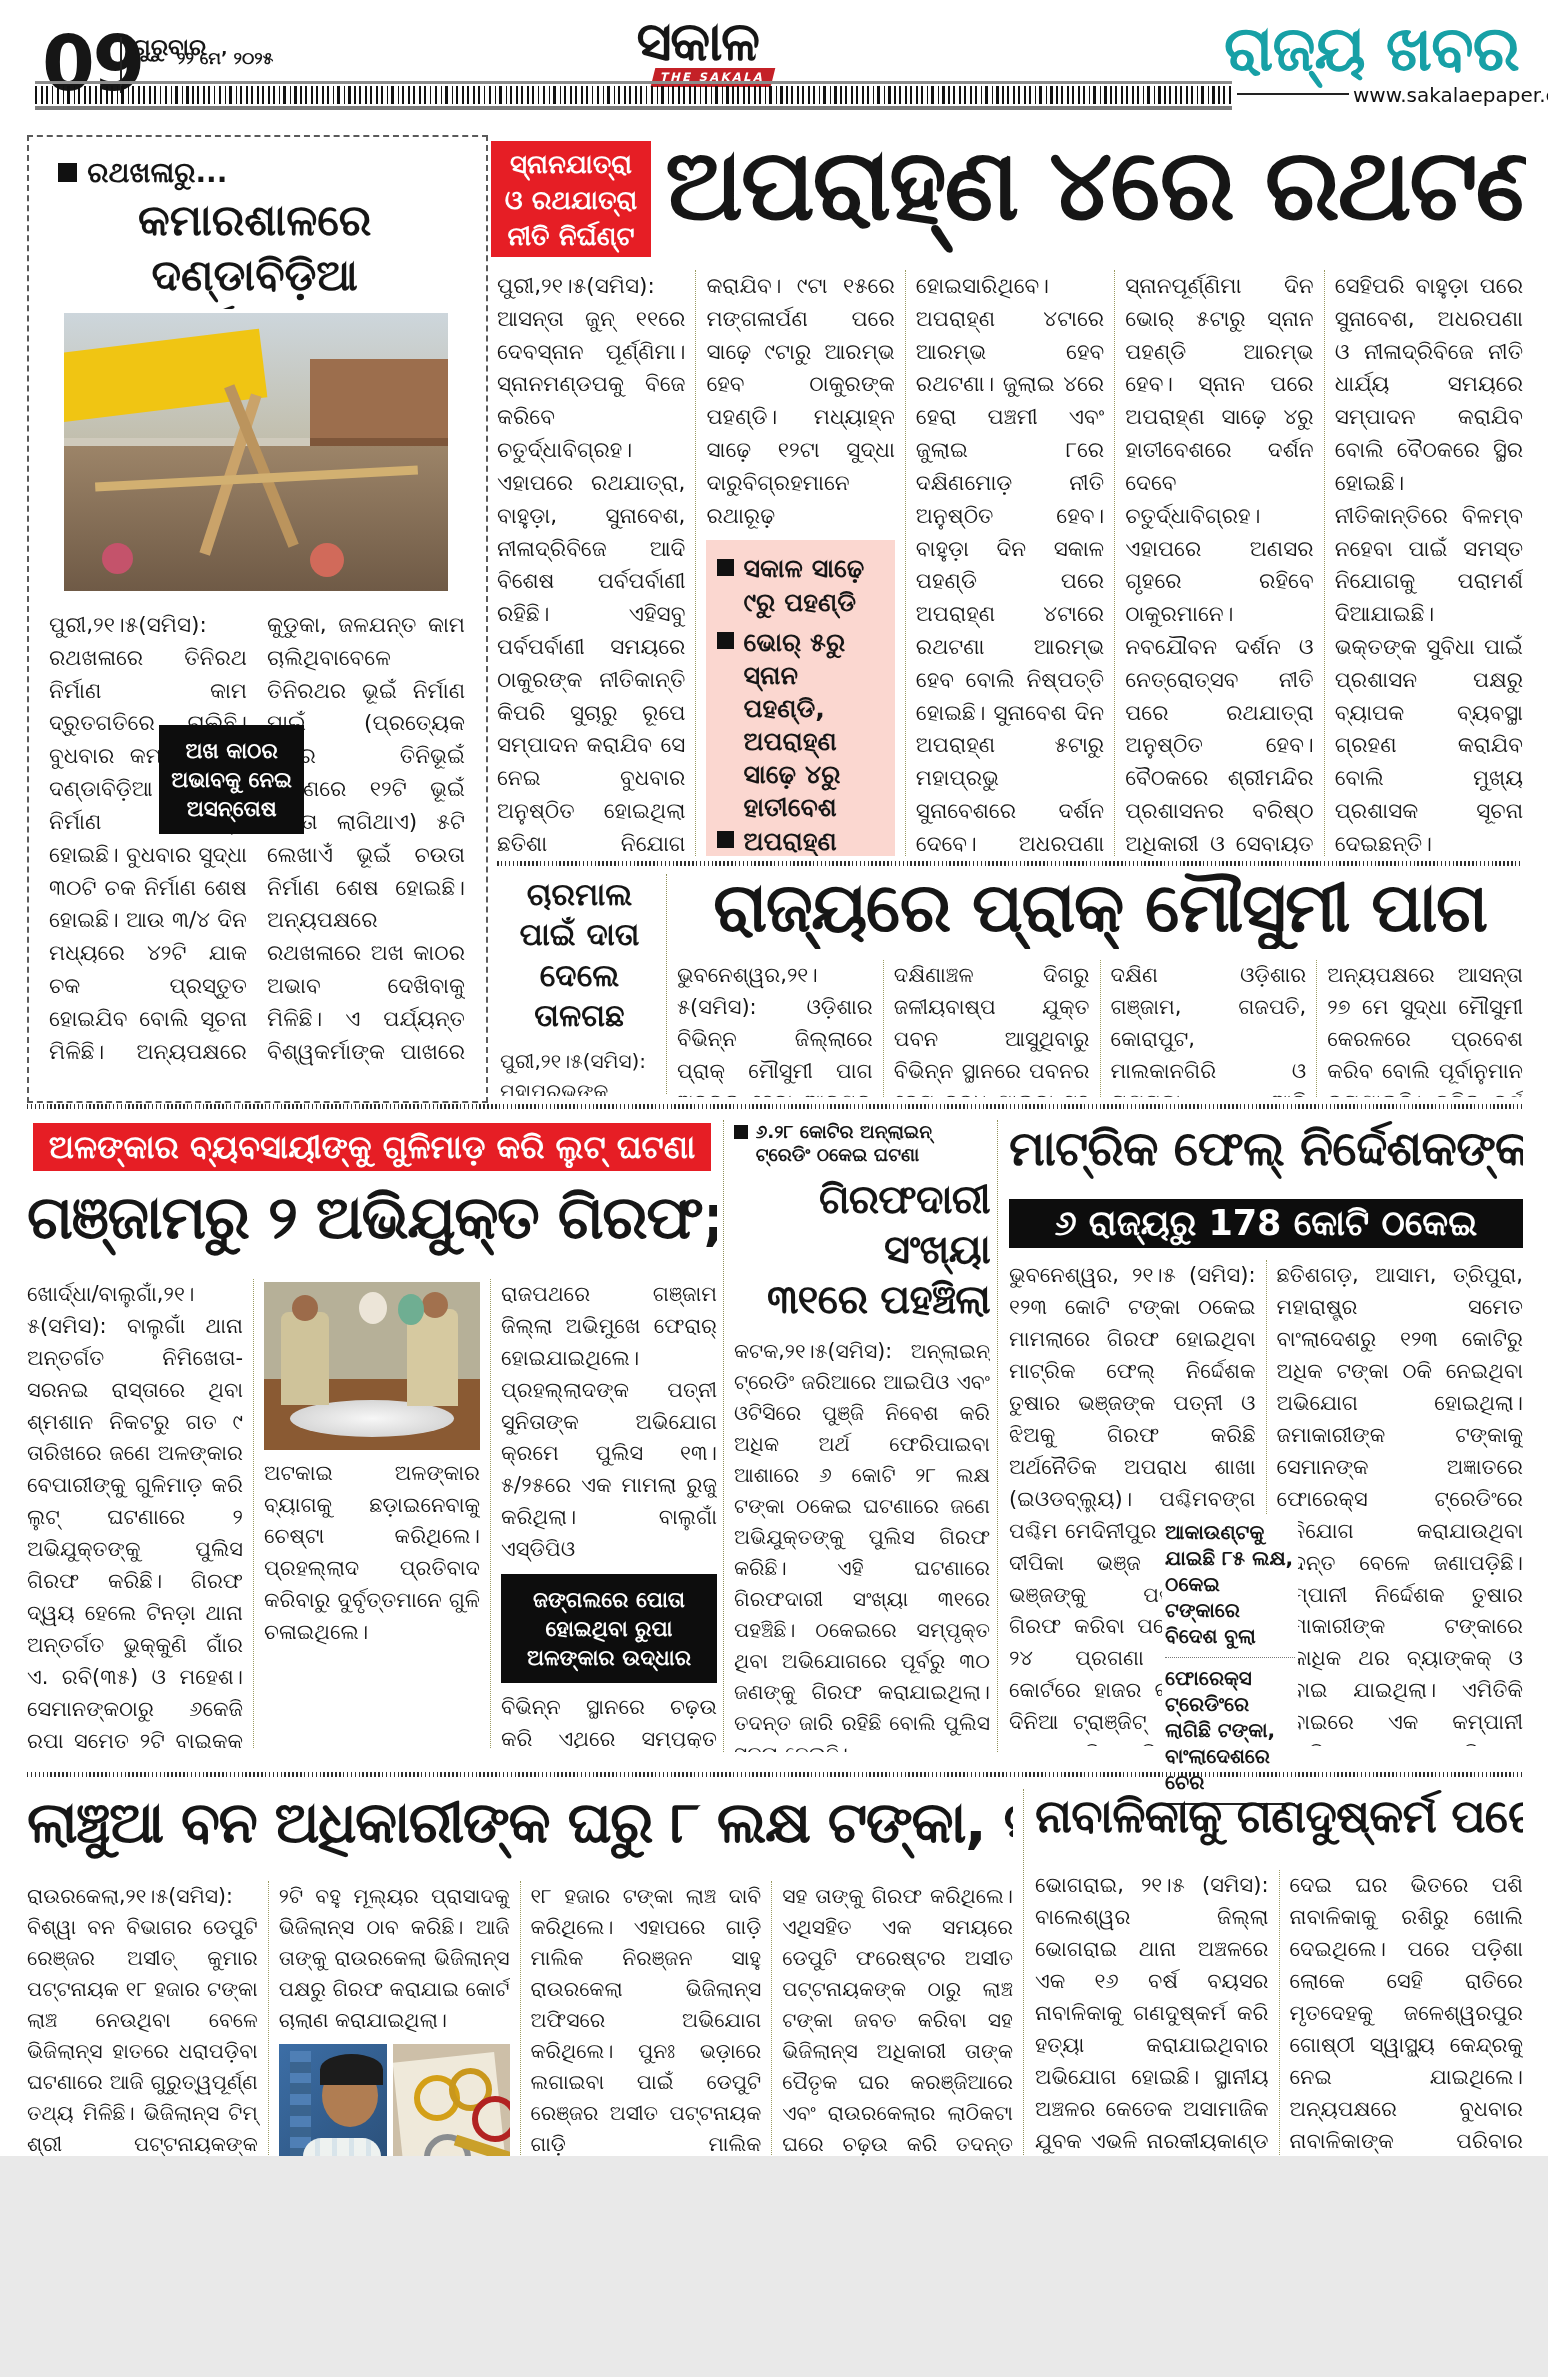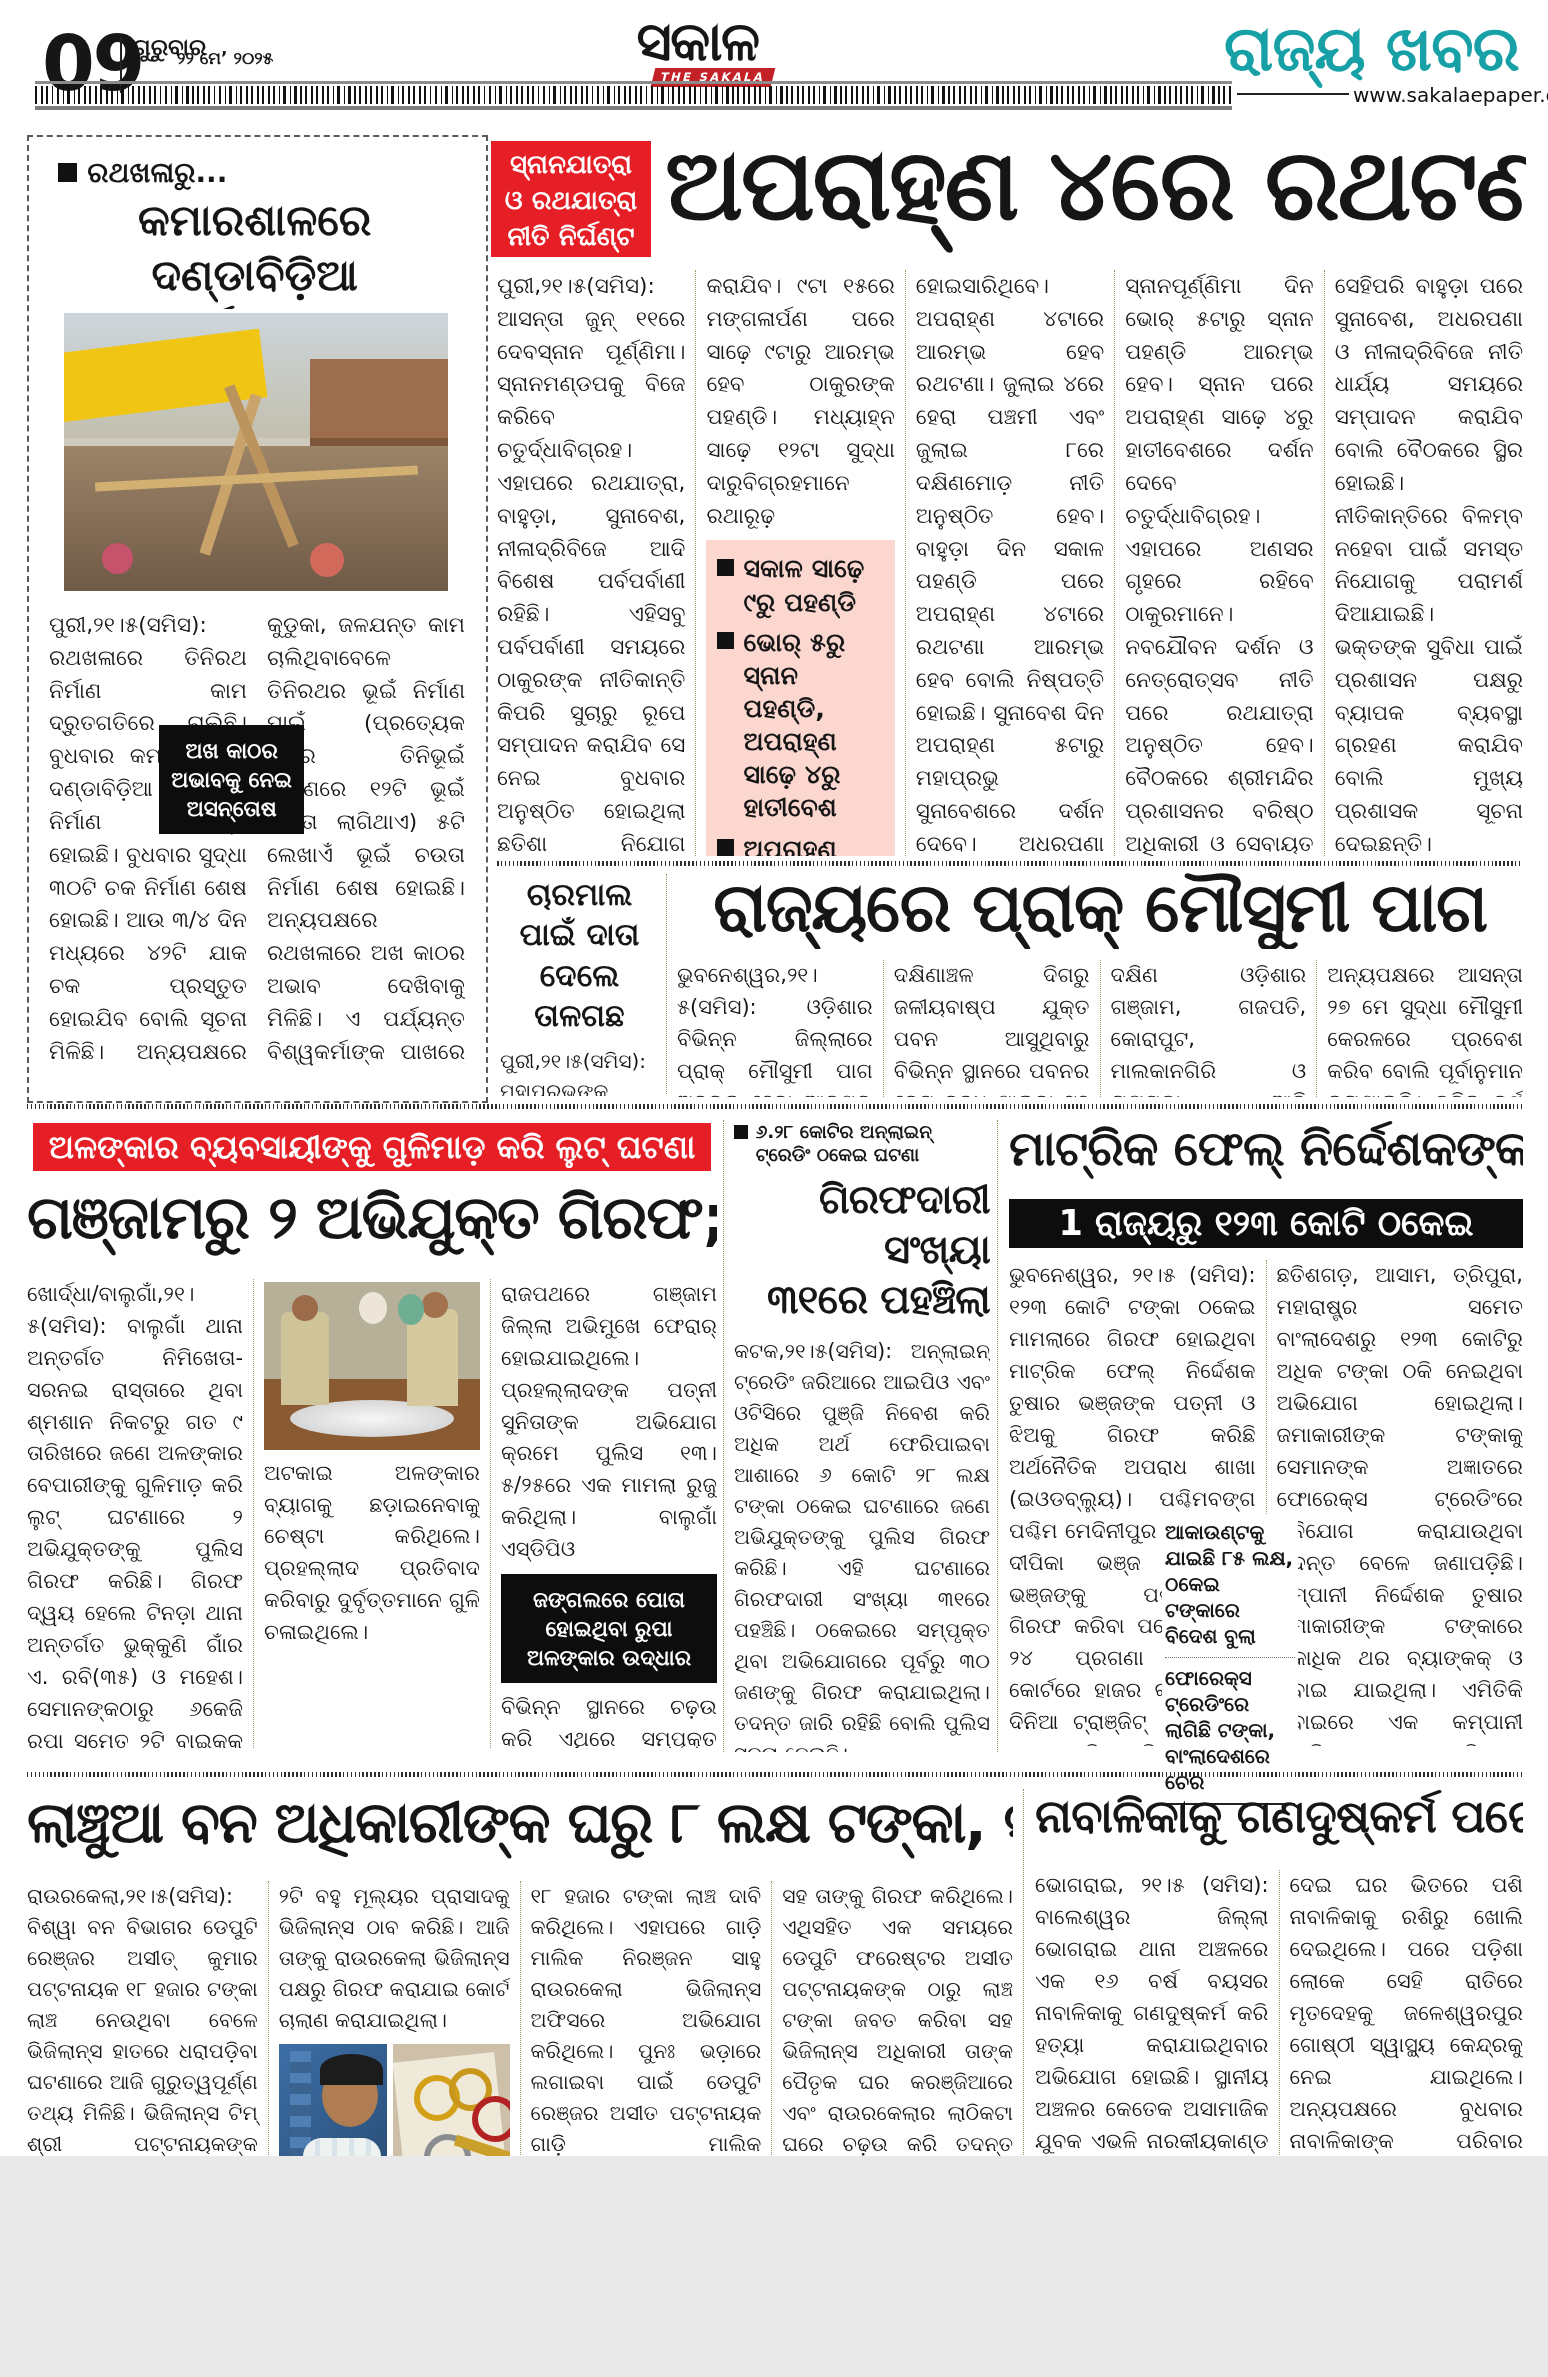--- a/index.html
+++ b/index.html
@@ -89,21 +89,21 @@
 
   <div class="abs cols" style="left:497px;top:270px;width:1026px;height:586px;font-size:21.6px;">
     <div class="jtext">ପୁରୀ,୨୧।୫(ସମିସ): ଆସନ୍ତା ଜୁନ୍ ୧୧ରେ ଦେବସ୍ନାନ ପୂର୍ଣ୍ଣିମା। ସ୍ନାନମଣ୍ଡପକୁ ବିଜେ କରିବେ ଚତୁର୍ଦ୍ଧାବିଗ୍ରହ। ଏହାପରେ ରଥଯାତ୍ରା, ବାହୁଡ଼ା, ସୁନାବେଶ, ନୀଳାଦ୍ରିବିଜେ ଆଦି ବିଶେଷ ପର୍ବପର୍ବାଣୀ ରହିଛି। ଏହିସବୁ ପର୍ବପର୍ବାଣୀ ସମୟରେ ଠାକୁରଙ୍କ ନୀତିକାନ୍ତି କିପରି ସୁଚାରୁ ରୂପେ ସମ୍ପାଦନ କରାଯିବ ସେ ନେଇ ବୁଧବାର ଅନୁଷ୍ଠିତ ହୋଇଥିଲା ଛତିଶା ନିଯୋଗ ବୈଠକ। ମୁଖ୍ୟ ପ୍ରଶାସକ ଡ. ଅରବିନ୍ଦ ପାଢ଼ୀଙ୍କ ଅଧ୍ୟକ୍ଷତାରେ ଅନୁଷ୍ଠିତ ବୈଠକରେ ସ୍ନାନଯାତ୍ରା, ନବଯୌବନ ଦର୍ଶନ, ରଥଯାତ୍ରା, ବାହୁଡ଼ା, ସୁନାବେଶ, ଅଧରପଣା ଓ ନୀଳାଦ୍ରିବିଜେ ଆଦି ନୀତି ନିର୍ଘଣ୍ଟ ହୋଇଛି। ଛତିଶା ନିଯୋଗ ବୈଠକରେ ରାଜେନ୍ଦ୍ରାଭିଷେକଠାରୁ ନୀଳାଦ୍ରିବିଜେ ପର୍ଯ୍ୟନ୍ତ ନୀତିକାନ୍ତି ସମ୍ପର୍କରେ ଆଲୋଚନା କରାଯାଇ ଏହାକୁ ଅନୁମୋଦନ କରାଯାଇଛି। ଜୁନ୍ ୨୬ରେ ରଥଯାତ୍ରା ଅନୁଷ୍ଠିତ ହେବ।</div>
     <div>
       <p class="jtext">କରାଯିବ। ୯ଟା ୧୫ରେ ମଙ୍ଗଳାର୍ପଣ ପରେ ସାଢ଼େ ୯ଟାରୁ ଆରମ୍ଭ ହେବ ଠାକୁରଙ୍କ ପହଣ୍ଡି। ମଧ୍ୟାହ୍ନ ସାଢ଼େ ୧୨ଟା ସୁଦ୍ଧା ଦାରୁବିଗ୍ରହମାନେ ରଥାରୂଢ଼</p>
       <div style="background:#fbd7d0;padding:12.3px 10.8px;margin:4.6px 0 9.3px 0;">
         <div style="display:flex;gap:9.3px;margin-bottom:7.7px;">
           <span class="sq" style="width:17px;height:17px;margin-top:6.2px;"></span>
           <span style="font-size:25.4px;font-weight:800;line-height:1.3;">ସକାଳ ସାଢ଼େ ୯ରୁ ପହଣ୍ଡି</span>
         </div>
-        <div style="display:flex;gap:9.3px;margin-bottom:9px;">
+        <div style="display:flex;gap:9.3px;margin-bottom:1px;">
           <span class="sq" style="width:17px;height:17px;margin-top:6.2px;"></span>
           <span style="font-size:25.4px;font-weight:800;line-height:1.3;">ଭୋର୍ ୫ରୁ ସ୍ନାନ ପହଣ୍ଡି, ଅପରାହ୍ଣ ସାଢ଼େ ୪ରୁ ହାତୀବେଶ</span>
         </div>
         <div style="display:flex;gap:9.3px;margin-bottom:7.7px;">
           <span class="sq" style="width:17px;height:17px;margin-top:6.2px;"></span>
           <span style="font-size:25.4px;font-weight:800;line-height:1.3;">ଅପରାହ୍ଣ ୪ଟାରେ ବାହୁଡ଼ା ଯାତ୍ରା ରଥଟଣା</span>
         </div>
 
       </div>
 
@@ -176,21 +176,21 @@
       <div>ଗିରଫଦାରୀ ସଂଖ୍ୟା</div>
       <div>୩୧ରେ ପହଞ୍ଚିଲା</div>
     </div>
     <div class="jtext" style="margin-top:12.3px;font-size:20.4px;height:432px;">କଟକ,୨୧।୫(ସମିସ): ଅନ୍‌ଲାଇନ୍ ଟ୍ରେଡିଂ ଜରିଆରେ ଆଇପିଓ ଏବଂ ଓଟିସିରେ ପୁଞ୍ଜି ନିବେଶ କରି ଅଧିକ ଅର୍ଥ ଫେରିପାଇବା ଆଶାରେ ୬ କୋଟି ୨୮ ଲକ୍ଷ ଟଙ୍କା ଠକେଇ ଘଟଣାରେ ଜଣେ ଅଭିଯୁକ୍ତଙ୍କୁ ପୁଲିସ ଗିରଫ କରିଛି। ଏହି ଘଟଣାରେ ଗିରଫଦାରୀ ସଂଖ୍ୟା ୩୧ରେ ପହଞ୍ଚିଛି। ଠକେଇରେ ସମ୍ପୃକ୍ତ ଥିବା ଅଭିଯୋଗରେ ପୂର୍ବରୁ ୩୦ ଜଣଙ୍କୁ ଗିରଫ କରାଯାଇଥିଲା। ତଦନ୍ତ ଜାରି ରହିଛି ବୋଲି ପୁଲିସ ସୂଚନା ଦେଇଛି।</div>
   </div>
 
   <div class="abs vsep" style="left:997px;top:1120px;height:632px;"></div>
 
   <div class="abs" style="left:1009px;top:1120px;width:514px;height:636px;">
     <div class="center" style="font-size:48px;font-weight:900;letter-spacing:-0.8px;height:73px;overflow:hidden;white-space:nowrap;">ମାଟ୍ରିକ ଫେଲ୍ ନିର୍ଦ୍ଦେଶକଙ୍କ ପତ୍ନୀ, ଝିଅ ଗିରଫ</div>
-    <div class="blackbox" style="height:49px;line-height:49px;font-size:35px;margin-top:6.2px;overflow:hidden;">1 ରାଜ୍ୟରୁ ୧୨୩ କୋଟି ଠକେଇ</div>
+    <div class="blackbox" style="height:49px;line-height:49px;font-size:35px;margin-top:6.2px;overflow:hidden;">୬ ରାଜ୍ୟରୁ 178 କୋଟି ଠକେଇ</div>
     <div style="position:relative;margin-top:12.3px;height:486px;">
       <div class="cols" style="height:100%;font-size:21px;">
         <div class="jtext">ଭୁବନେଶ୍ୱର, ୨୧।୫ (ସମିସ): ୧୨୩ କୋଟି ଟଙ୍କା ଠକେଇ ମାମଲାରେ ଗିରଫ ହୋଇଥିବା ମାଟ୍ରିକ ଫେଲ୍ ନିର୍ଦ୍ଦେଶକ ତୁଷାର ଭଞ୍ଜଙ୍କ ପତ୍ନୀ ଓ ଝିଅକୁ ଗିରଫ କରିଛି ଅର୍ଥନୈତିକ ଅପରାଧ ଶାଖା (ଇଓଡବ୍ଲ୍ୟୁ)। ପଶ୍ଚିମବଙ୍ଗ ପଶ୍ଚିମ ମେଦିନୀପୁର ହମିରପୁରର ଦୀପିକା ଭଞ୍ଜ ଓ ନନ୍ଦା ଭଞ୍ଜଙ୍କୁ ପଶ୍ଚିମବଙ୍ଗରୁ ଗିରଫ କରିବା ପରେ ଉତ୍ତର ୨୪ ପ୍ରଗଣା ବାରାସାତ୍ କୋର୍ଟରେ ହାଜର କରାଯାଇ ୩ ଦିନିଆ ଟ୍ରାଞ୍ଜିଟ୍ ରିମାଣ୍ଡରେ ଅଣାଯାଇଛି। ଏହି ମାମଲାରେ ପାଣିରୋଡର ମନମୋହନ ମିଶ୍ରା ନାମକ ଜଣେ ବ୍ୟକ୍ତି ତୁଷାରଙ୍କ କମ୍ପାନୀରେ ୪ ଲକ୍ଷ ଟଙ୍କା ଦେଇ ସଦସ୍ୟତା ଗ୍ରହଣ ସହ ୨.୧୬ ଲକ୍ଷ ଟଙ୍କା ନିବେଶ କରିଥିଲେ। ସେତେବେଳେ ତୁଷାର ୧୧% ହାରରେ ମାସିକ ରିଟର୍ଣ୍ଣ ଦିଆଯିବ ବୋଲି କହିଥିଲେ।</div>
         <div class="jtext">ଛତିଶଗଡ଼, ଆସାମ, ତ୍ରିପୁରା, ମହାରାଷ୍ଟ୍ର ସମେତ ବାଂଲାଦେଶରୁ ୧୨୩ କୋଟିରୁ ଅଧିକ ଟଙ୍କା ଠକି ନେଇଥିବା ଅଭିଯୋଗ ହୋଇଥିଲା। ଜମାକାରୀଙ୍କ ଟଙ୍କାକୁ ସେମାନଙ୍କ ଅଜ୍ଞାତରେ ଫୋରେକ୍ସ ଟ୍ରେଡିଂରେ ବିନିଯୋଗ କରାଯାଉଥିବା ତଦନ୍ତ ବେଳେ ଜଣାପଡ଼ିଛି। କମ୍ପାନୀ ନିର୍ଦ୍ଦେଶକ ତୁଷାର ଜମାକାରୀଙ୍କ ଟଙ୍କାରେ ଏକାଧିକ ଥର ବ୍ୟାଙ୍କକ୍ ଓ ଦୁବାଇ ଯାଇଥିଲା। ଏମିତିକି ଦୁବାଇରେ ଏକ କମ୍ପାନୀ ଖୋଲିବାକୁ ଯୋଜନା କରିଥିଲା। ଜମାକାରୀମାନଙ୍କର ଟଙ୍କା କମ୍ପାନୀର ୩ଟି ବ୍ୟାଙ୍କ ଆକାଉଣ୍ଟକୁ ଯାଇଥିଲା। ଗତବର୍ଷ ଜୁନ୍ ମାସରେ କମ୍ପାନୀ ନିର୍ଦ୍ଦେଶକ ତଥା ମାଟ୍ରିକ ଫେଲ୍ ତୁଷାରକୁ ଗିରଫ କରିବା ପରେ ପୁରା ଘଟଣା ପଦାକୁ ଆସିଥିଲା। ଓଡ଼ିଶାର ବାଲେଶ୍ୱର, ଭଦ୍ରକ, ଭୁବନେଶ୍ୱର ଓ ରାଉରକେଲାରେ ଅଫିସ ଖୋଲି ବିପୁଳ ଅର୍ଥ ହେରଫେର କରିଥିବା ଲକ୍ଷ୍ୟ କରାଯାଇଥିଲା।</div>
       </div>
       <div style="position:absolute;left:153px;top:254px;width:130px;background:#fff;padding:4.6px 3.1px;">
         <div style="font-size:20px;font-weight:800;line-height:1.3;border-bottom:1.5px dotted #777;padding-bottom:7.7px;">ଆକାଉଣ୍ଟକୁ ଯାଇଛି ୮୫ ଲକ୍ଷ, ଠକେଇ ଟଙ୍କାରେ ବିଦେଶ ବୁଲା</div>
         <div style="font-size:20px;font-weight:800;line-height:1.3;padding-top:7.7px;border-bottom:2.3px solid #222;padding-bottom:7.7px;">ଫୋରେକ୍ସ ଟ୍ରେଡିଂରେ ଲାଗିଛି ଟଙ୍କା, ବାଂଲାଦେଶରେ ଚେର</div>
       </div>
     </div>

